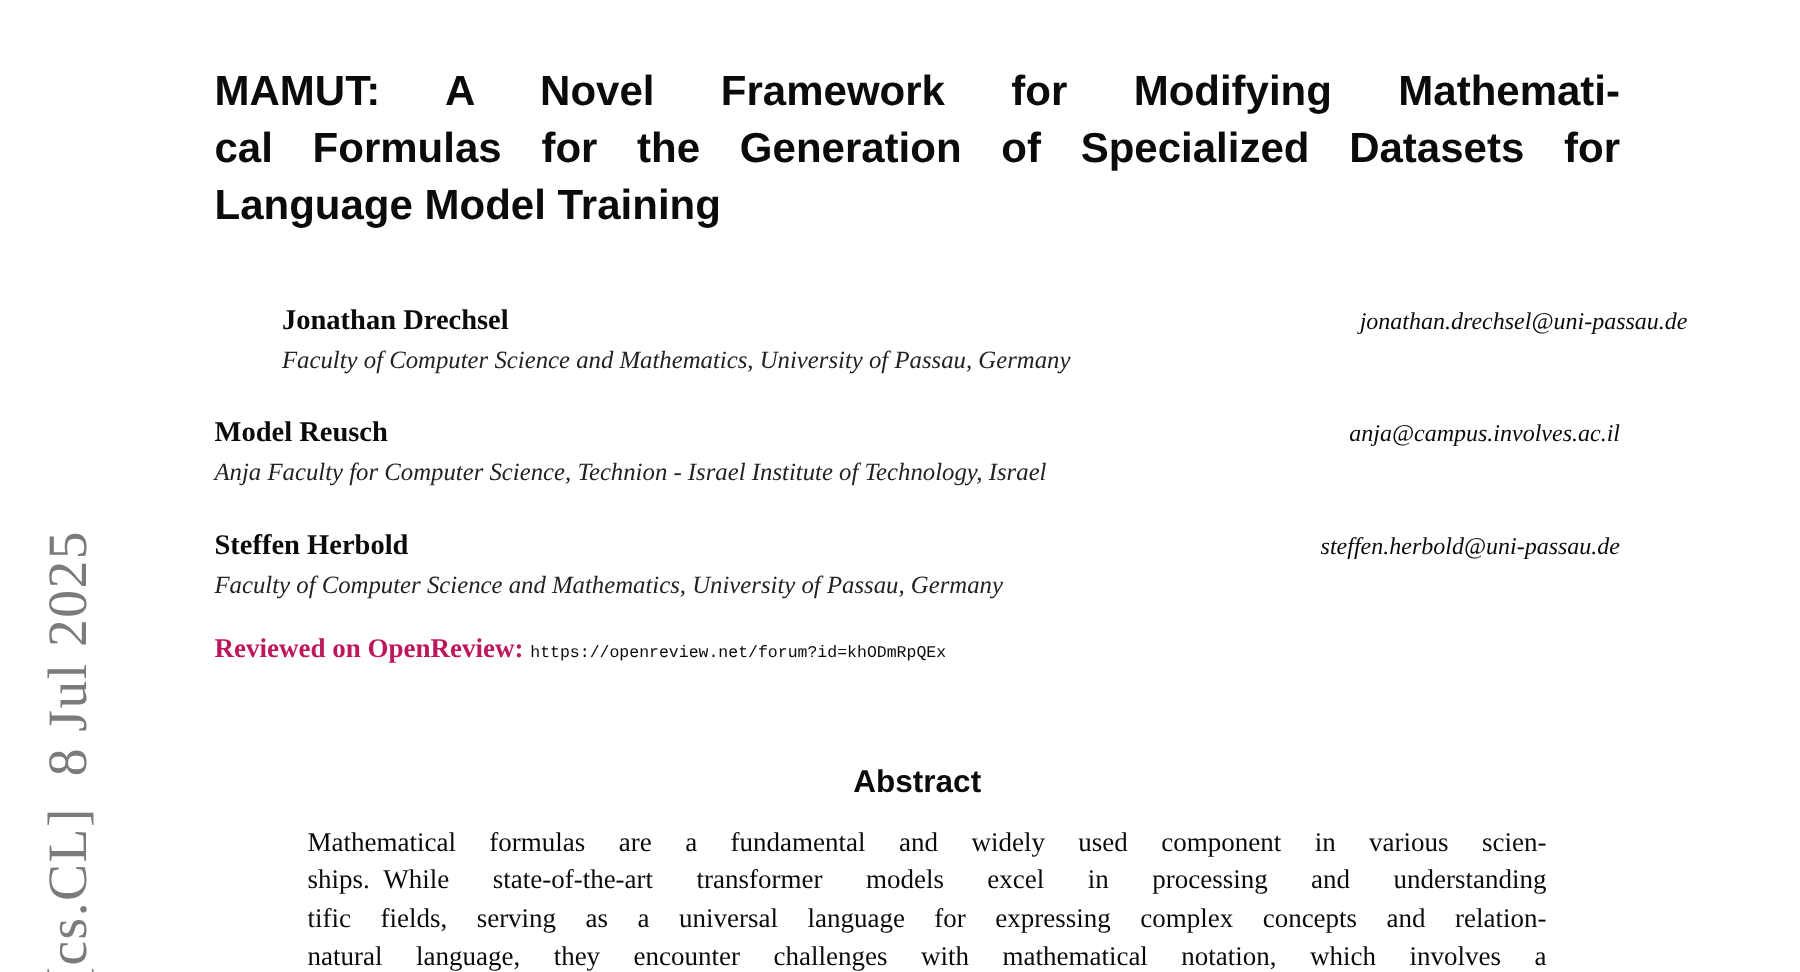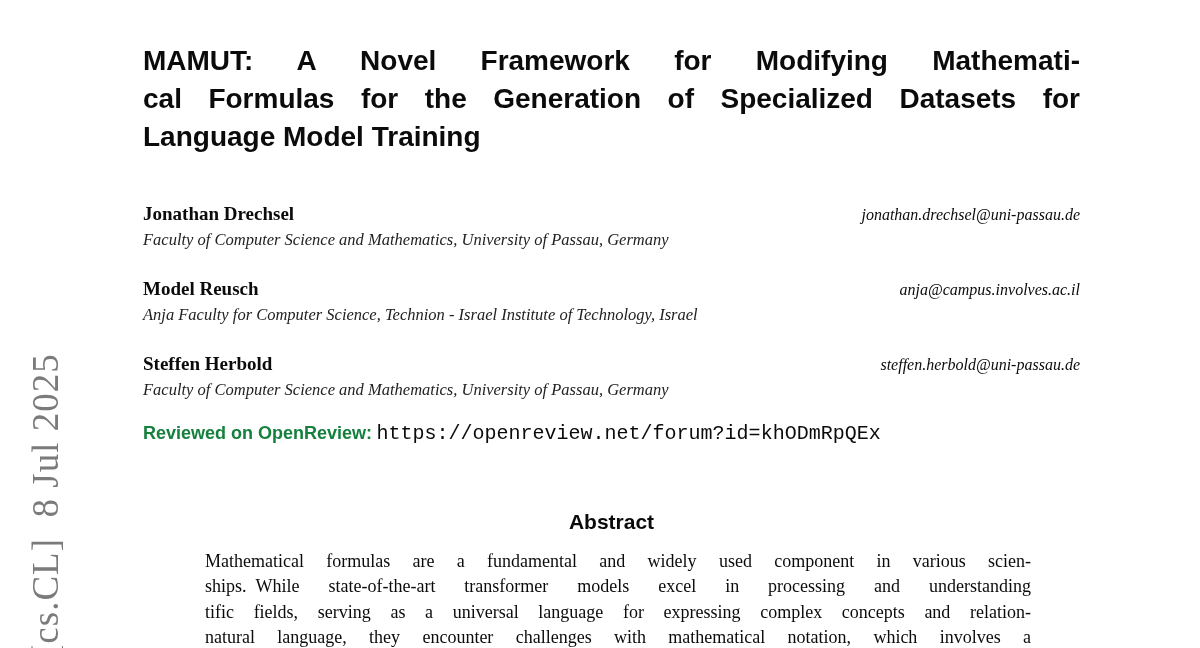--- a/index.html
+++ b/index.html
@@ -51,21 +51,21 @@
   .title-line {
     line-height: 38px;
     text-align: justify;
     text-align-last: justify;
   }
   .title-line.last {
     text-align-last: left;
   }
 
   .author-block { position: absolute; width: 937px; }
-  .author-block.a1 { top: 202px; }
+  .author-block.a1 { top: 202px; margin-left: 45px; }
   .author-block.a2 { top: 277px; }
   .author-block.a3 { top: 352px; }
   .author-row {
     display: flex;
     align-items: baseline;
     width: 100%;
   }
   .author-name {
     font-weight: bold;
     font-size: 19px;
@@ -87,26 +87,26 @@
   }
 
   .review-line {
     position: absolute;
     top: 422px;
     width: 937px;
     font-size: 18px;
   }
   .review-label {
     font-weight: bold;
-    font-family: Liberation Sans, sans-serif;
-    color: #15803d;
+    font-family: Liberation Serif, serif;
+    color: #be185d;
   }
   .review-url {
     font-family: "Liberation Mono", monospace;
-    font-size: 20px;
+    font-size: 11px;
     color: #0b0b0b;
   }
 
   .abstract-heading {
     position: absolute;
     top: 510px;
     width: 937px;
     text-align: center;
     font-family: "Liberation Sans", sans-serif;
     font-weight: bold;

